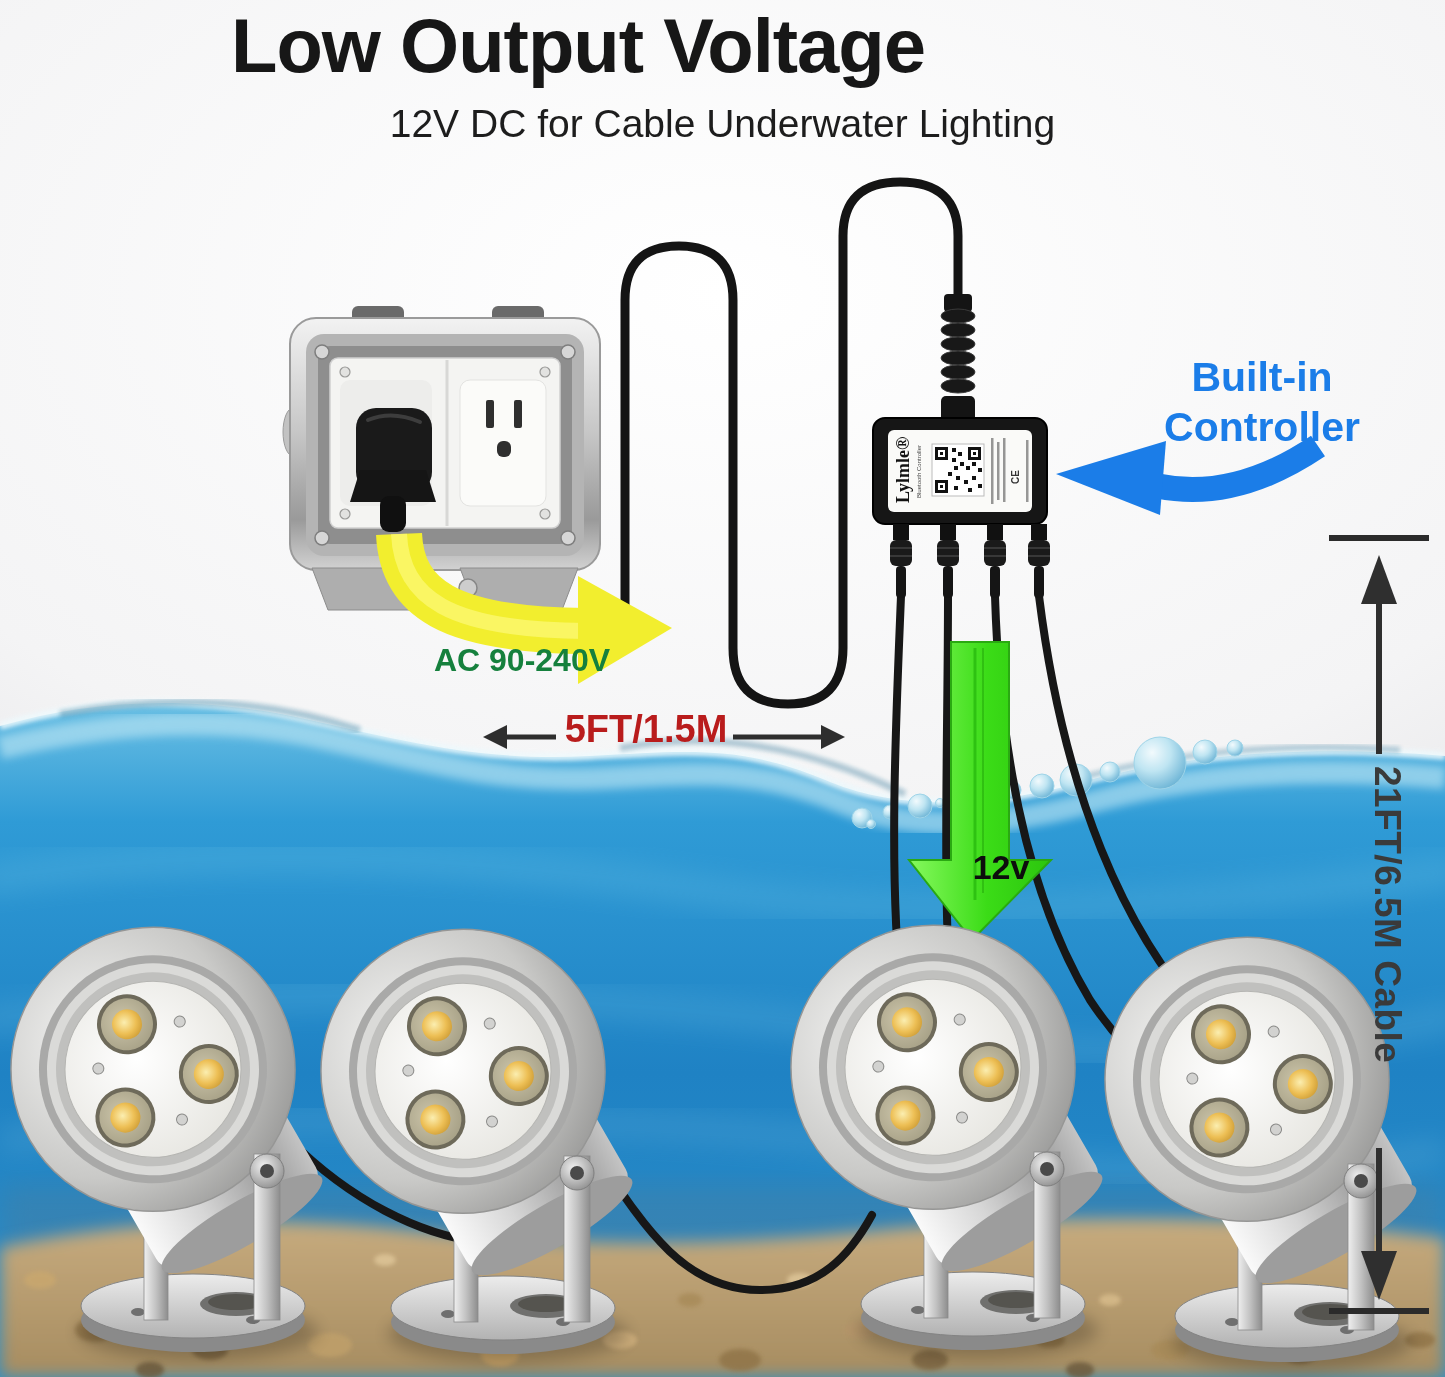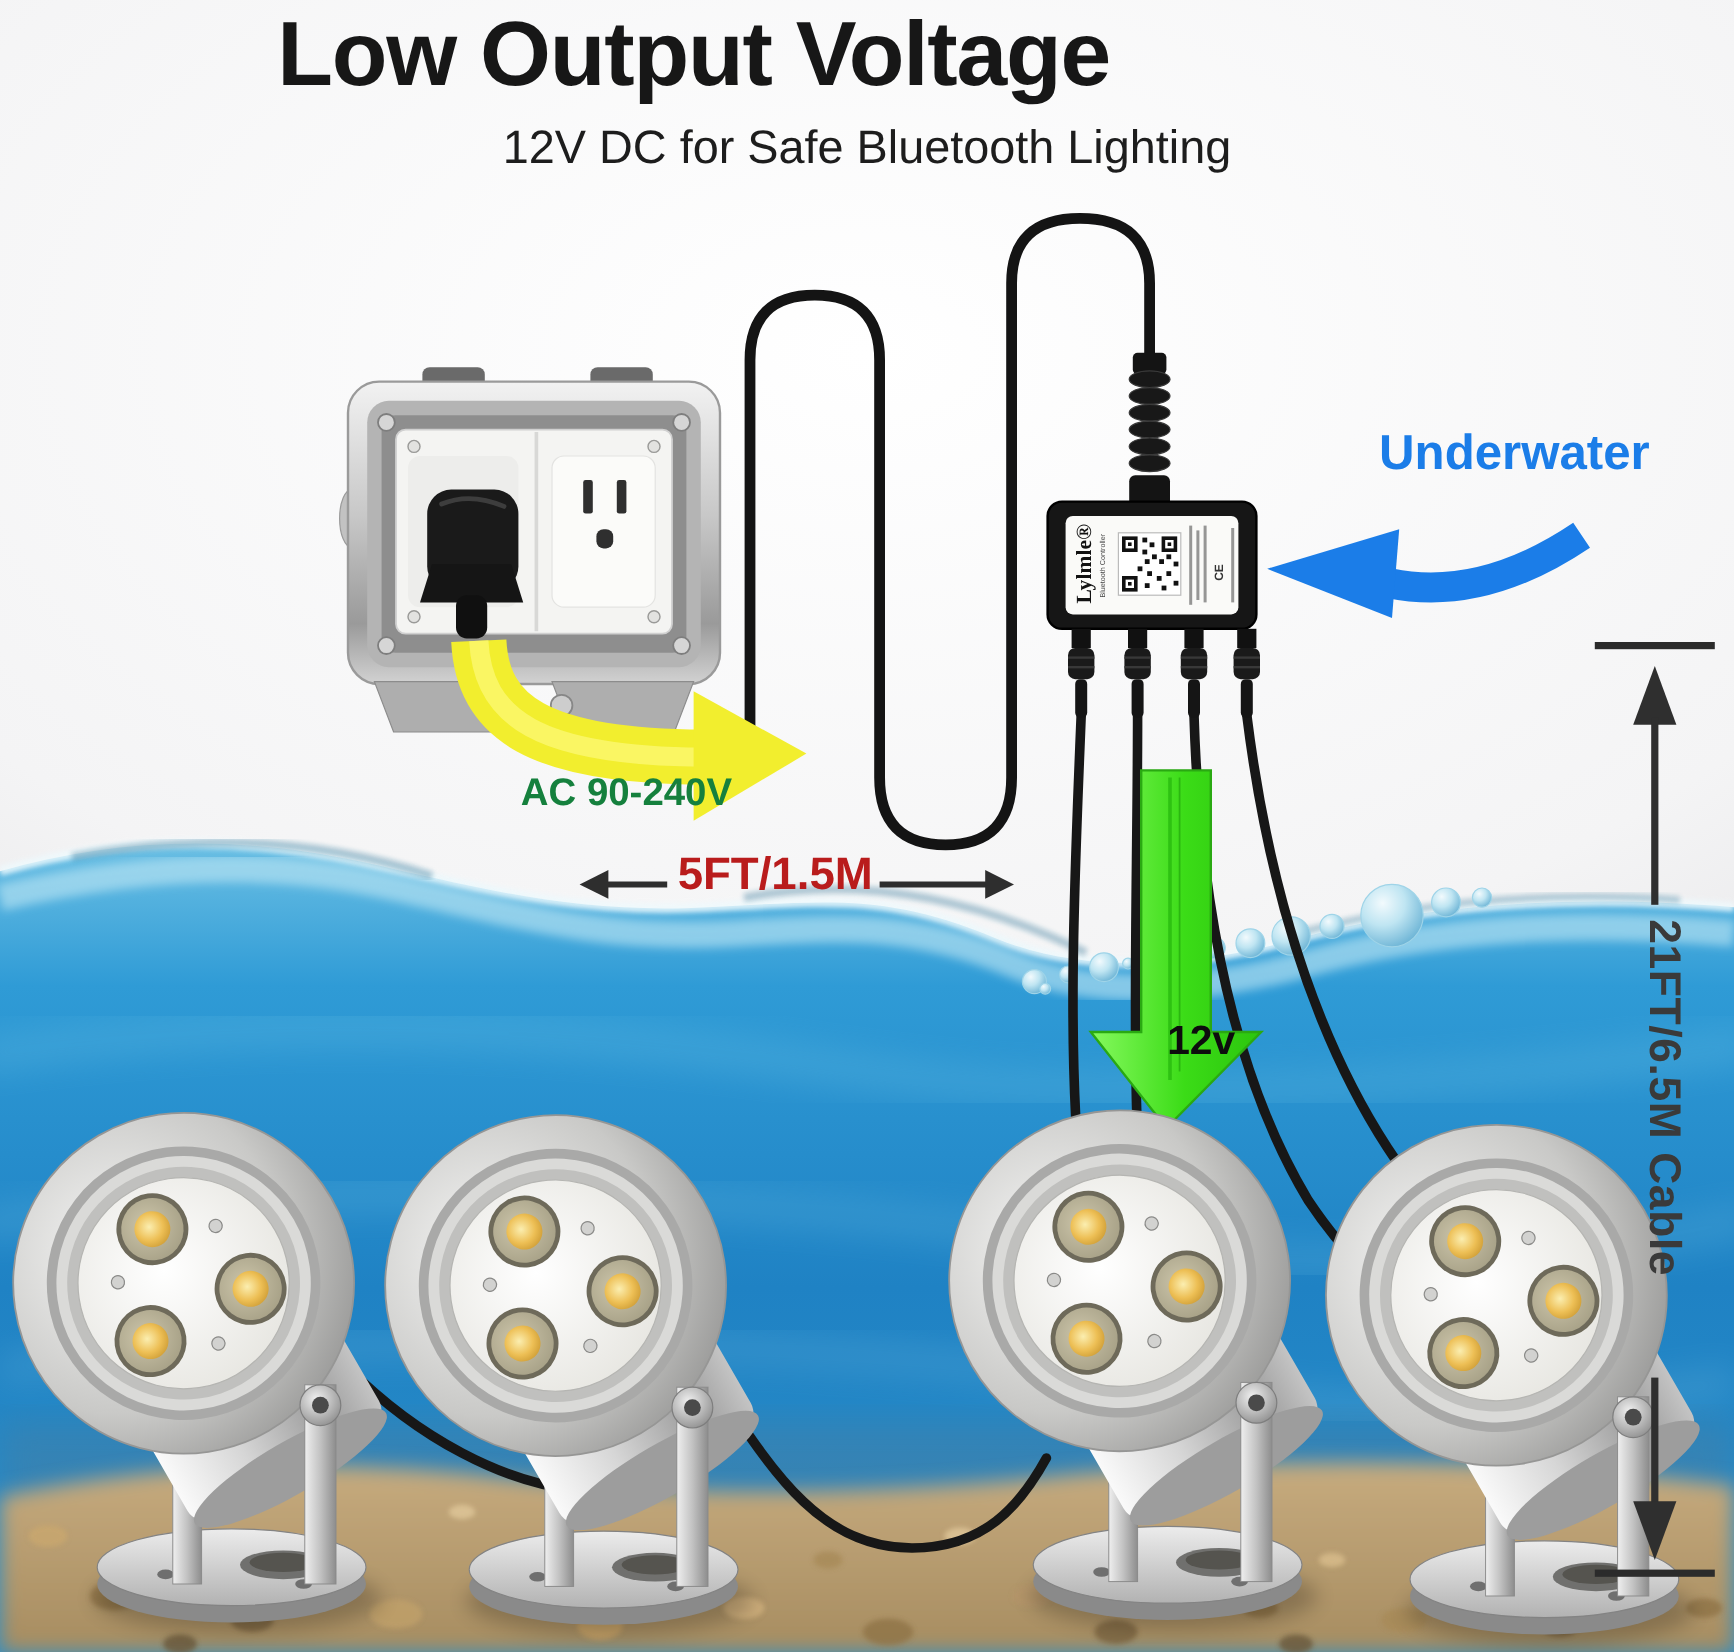--- a/index.html
+++ b/index.html
@@ -380,22 +380,23 @@
   <rect x="1329" y="535" width="100" height="6" fill="#2b2b2b"></rect>
   <polygon points="1379,555 1361,604 1397,604"></polygon>
   <rect x="1376" y="598" width="6" height="156"></rect>
   <rect x="1376" y="1148" width="6" height="104"></rect>
   <polygon points="1379,1300 1361,1251 1397,1251"></polygon>
   <rect x="1329" y="1308" width="100" height="6" fill="#2b2b2b"></rect>
 </g>
 </svg>
 
 <div class="lbl title">Low Output Voltage</div>
-<div class="lbl subtitle">12V DC for Safe Bluetooth Lighting</div>
+<div class="lbl subtitle">12V DC for Cable Underwater Lighting</div>
 <div class="lbl ac">AC 90-240V</div>
 <div class="lbl builtin">
-  <div>Underwater</div>
+  <div>Built-in</div>
+  <div>Controller</div>
 </div>
 <div class="lbl span5ft">5FT/1.5M</div>
 <div class="lbl dc">12v</div>
 <div class="lbl cablelen">21FT/6.5M Cable</div>
 
 </div>
 
 </body></html>

